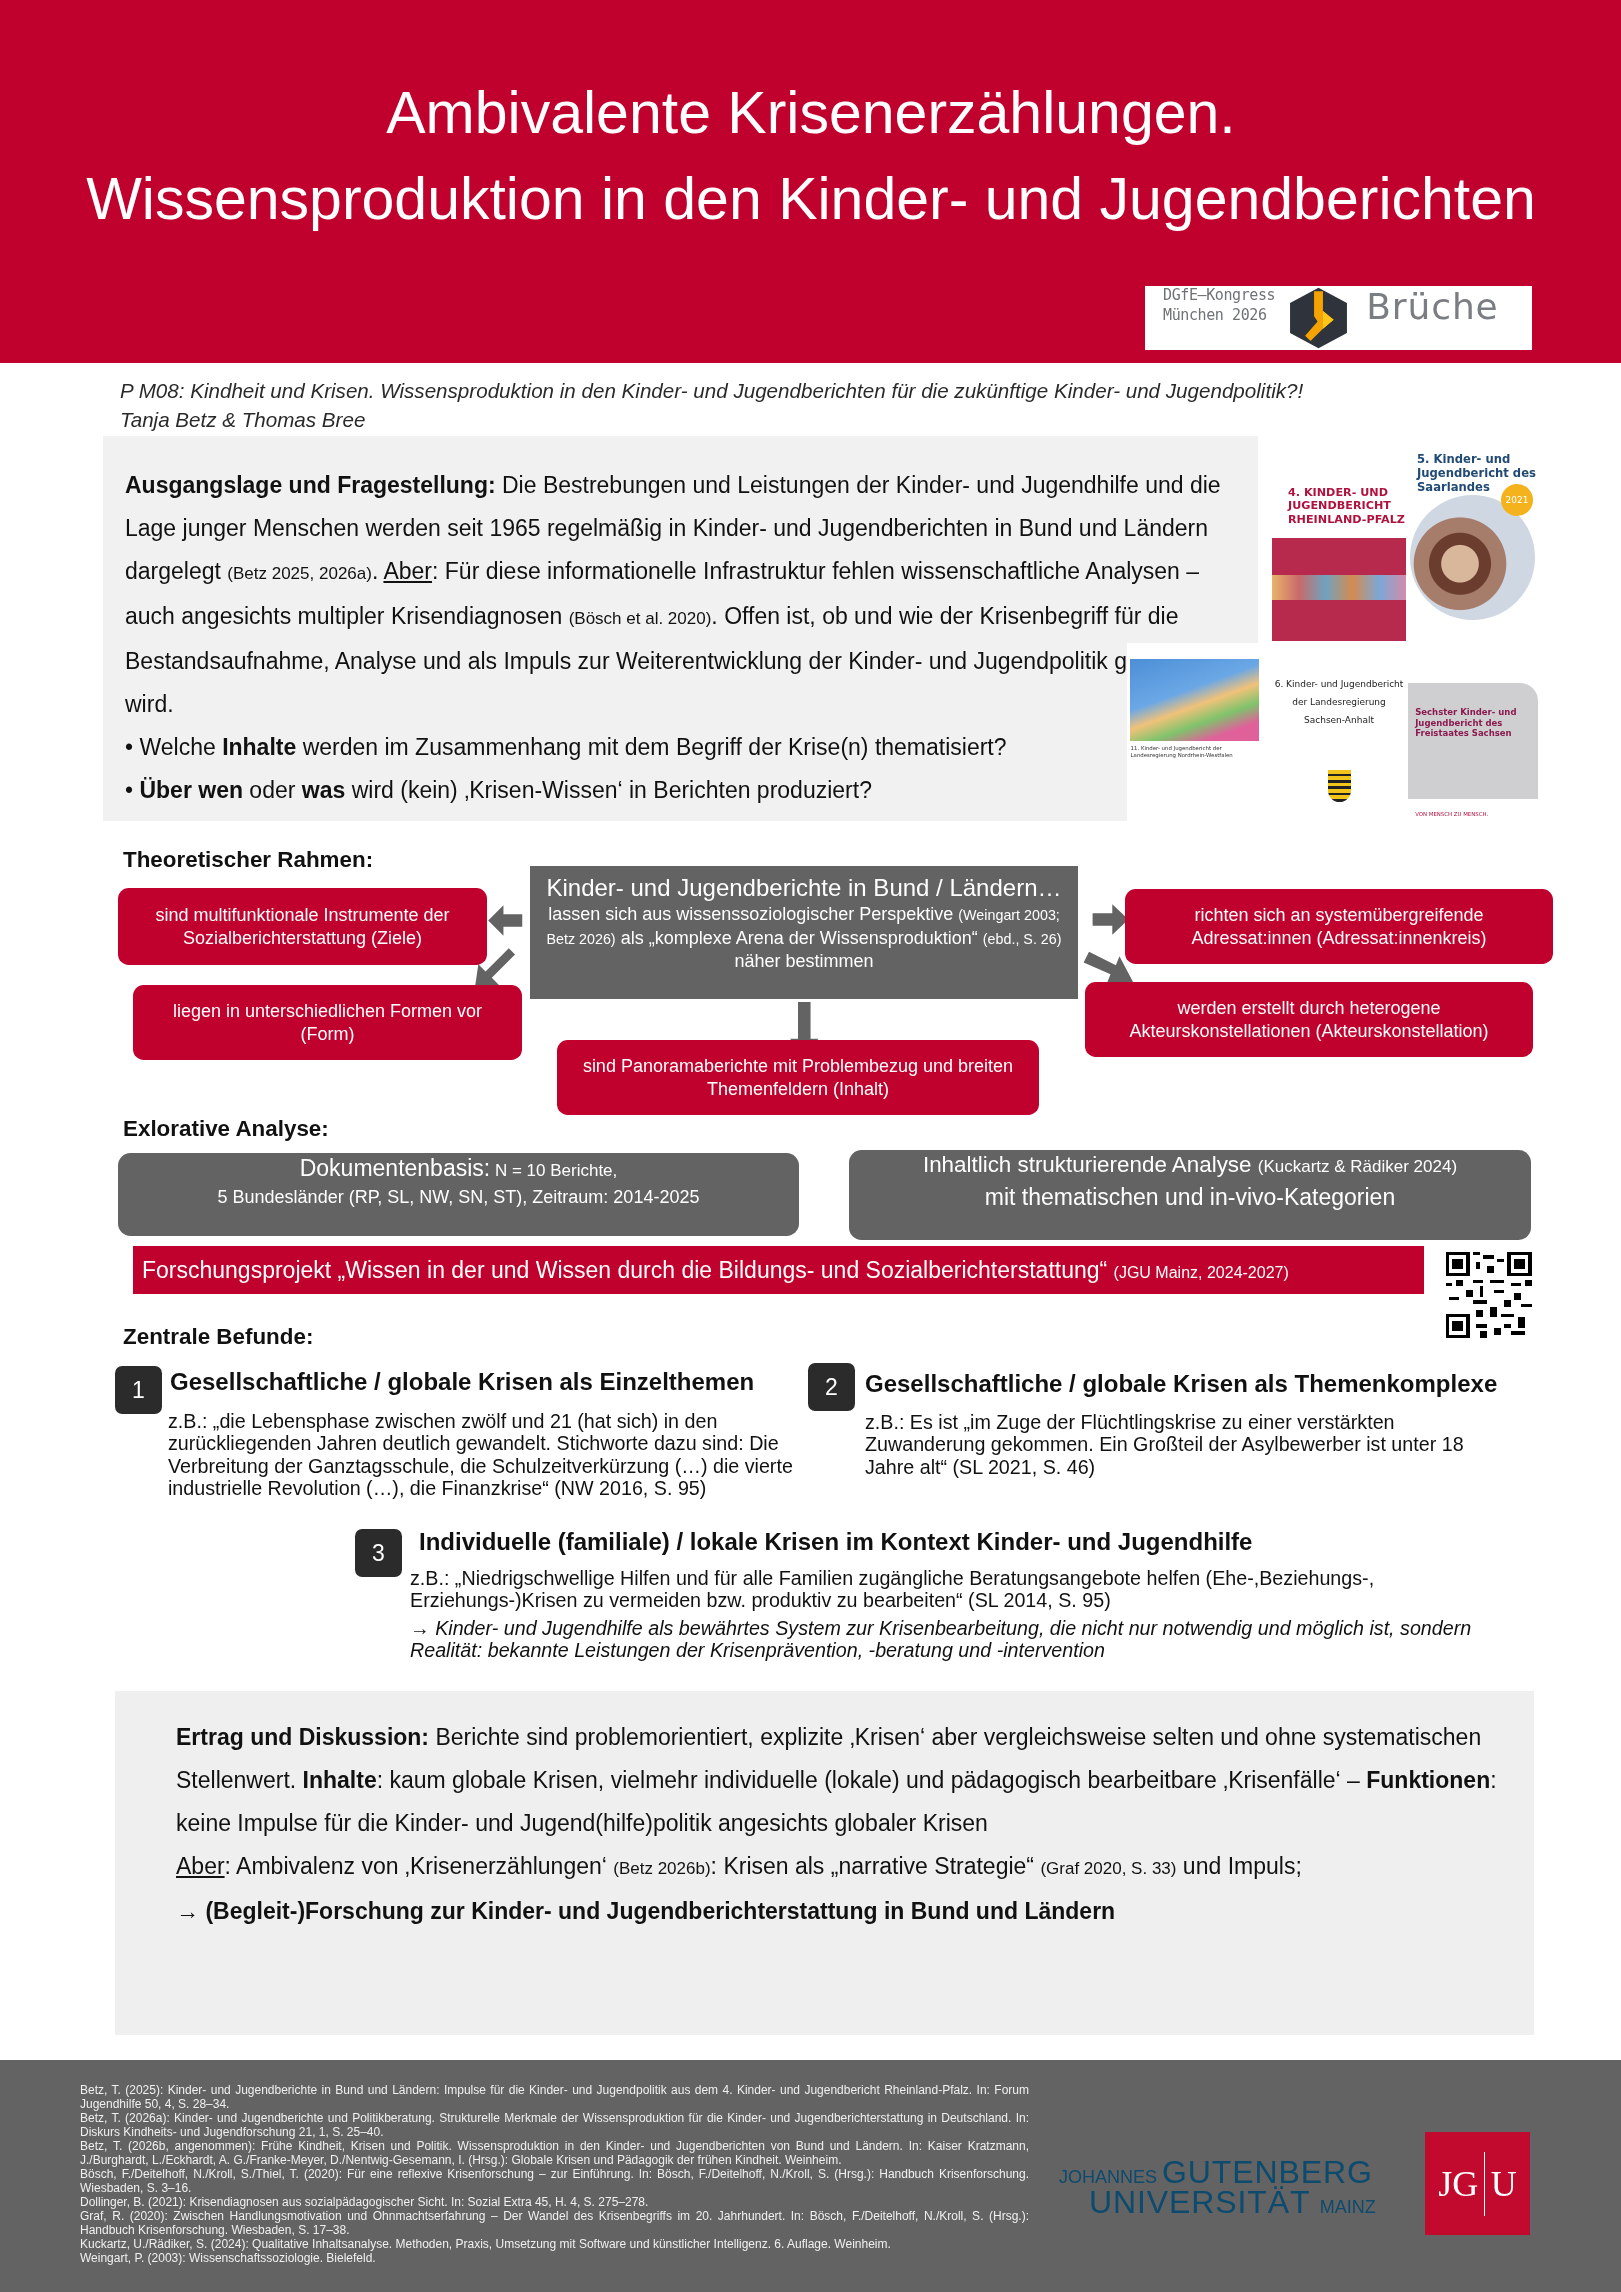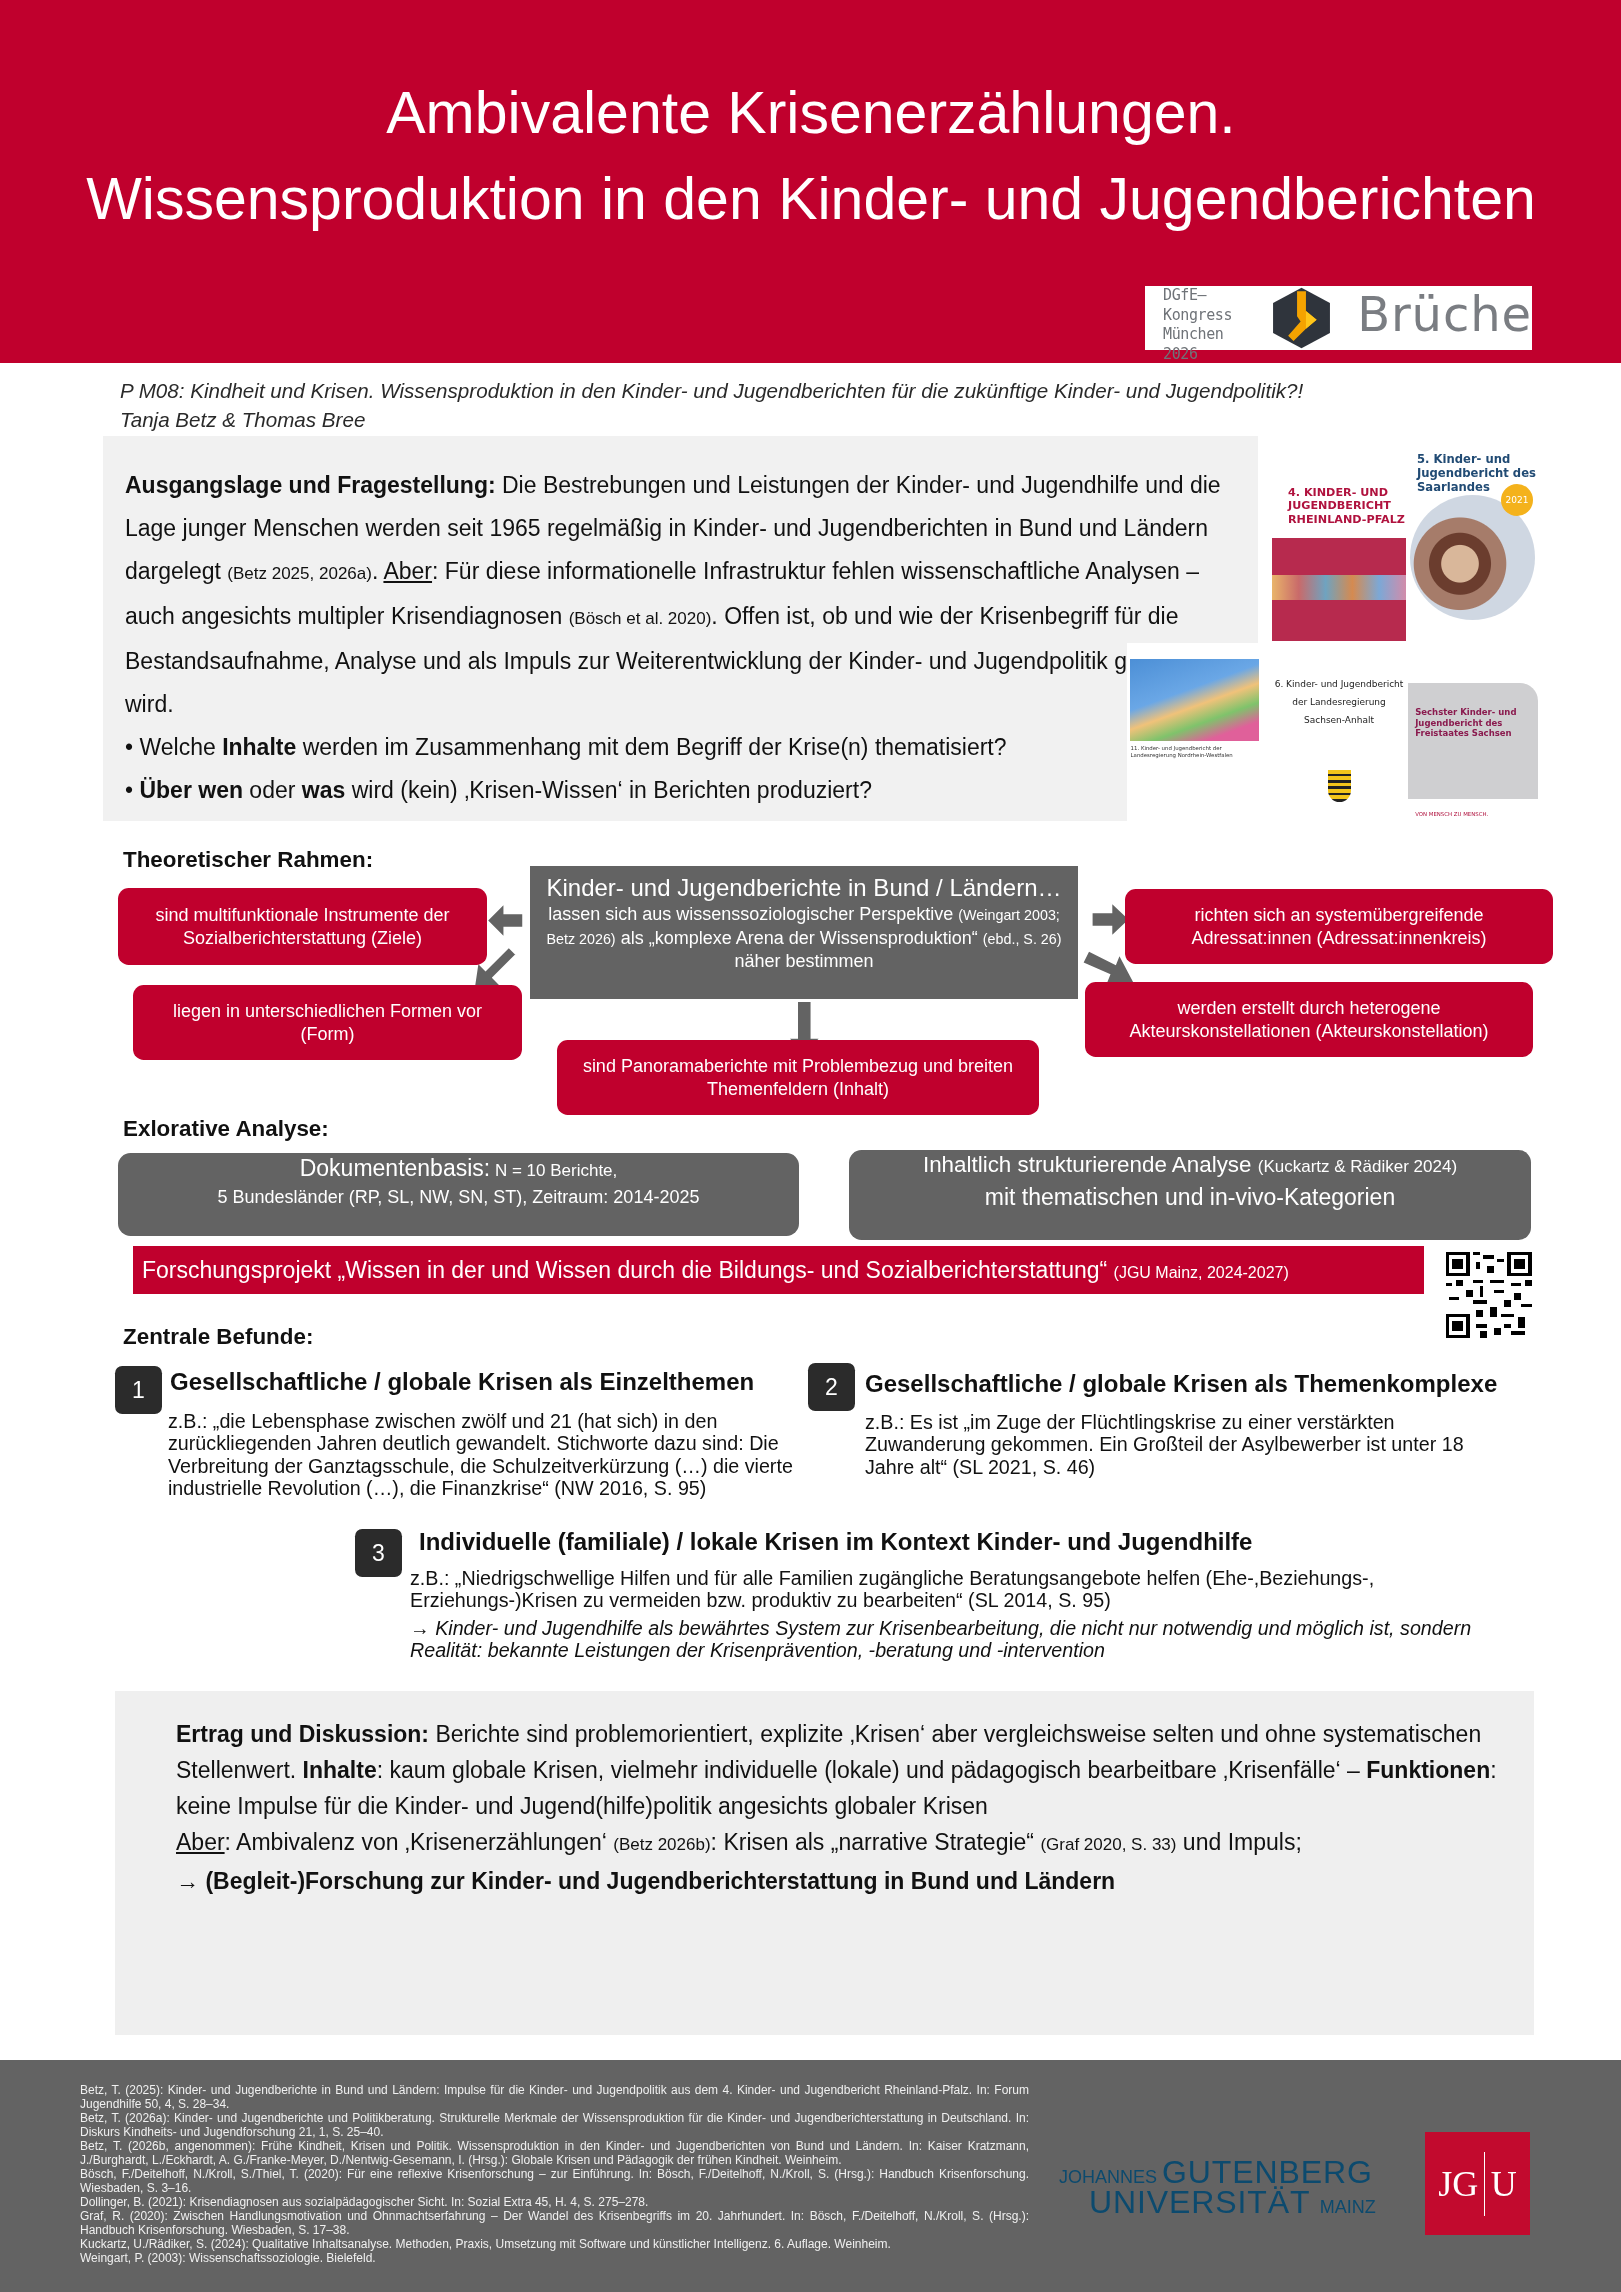--- a/index.html
+++ b/index.html
@@ -6,21 +6,21 @@
   html, body { width: 1622px; height: 2293px; background: #ffffff; overflow: hidden; }
   body { font-family: "DejaVu Sans", "Liberation Sans", sans-serif; color: #1a1a1a; position: relative; }
   .abs { position: absolute; }
 
   
   #header { left: 0; top: 0; width: 1622px; height: 363px; background: #c0002d; }
   #title { left: 0; top: 70px; width: 1622px; text-align: center; color: #fff; font-family: "Liberation Sans", sans-serif; font-size: 59px; line-height: 86px; }
   #congress-logo { left: 1145px; top: 286px; width: 387px; height: 64px; background: #fff; display: flex; align-items: flex-start; }
   #congress-text { width: 133px; padding-left: 18px; font-family: "DejaVu Sans Mono", monospace; font-size: 15px; color: #6f7378; line-height: 19.7px; letter-spacing: -0.4px; }
   #hex-icon { width: 81px; height: 64px; display: flex; align-items: center; justify-content: center; }
-  #brand-name { font-family: "DejaVu Sans", sans-serif; font-size: 48px; color: #7a7d82; padding-left: 7.2px; letter-spacing: 0.9px; margin-left: 12px; }
+  #brand-name { font-family: "DejaVu Sans", sans-serif; font-size: 36px; color: #7a7d82; padding-left: 7.2px; letter-spacing: 0.9px; }
 
   
   #subtitle { left: 120px; top: 376px; width: 1433px; font-style: italic; font-size: 20.6px; line-height: 29px; color: #2a2a2a; font-family: "Liberation Sans", sans-serif; }
 
   
   #intro-box { left: 103px; top: 436px; width: 1155px; height: 385px; background: #f1f1f1; }
   #intro-text { left: 125px; top: 464px; width: 1119px; font-size: 23px; line-height: 43px; color: #111; font-family: "Liberation Sans", sans-serif; }
   .small { font-size: 17px; }
   .u { text-decoration: underline; }
 
@@ -88,21 +88,21 @@
   #finding-1-title { left: 170px; top: 1368px; }
   #finding-1-body { left: 168px; top: 1410px; width: 663px; }
   #finding-2-title { left: 865px; top: 1370px; }
   #finding-2-body { left: 865px; top: 1411px; width: 627px; }
   #finding-3-title { left: 419px; top: 1528px; }
   #finding-3-body { left: 410px; top: 1567px; width: 1111px; }
   #finding-3-conclusion { left: 410px; top: 1617px; width: 1111px; font-style: italic; }
 
   
   #discussion-box { left: 115px; top: 1691px; width: 1419px; height: 344px; background: #efefef; }
-  #discussion-text { left: 176px; top: 1716px; width: 1343px; font-family: "Liberation Sans", sans-serif; font-size: 23px; line-height: 36px; color: #111; }
+  #discussion-text { left: 176px; top: 1716px; width: 1343px; font-family: "Liberation Sans", sans-serif; font-size: 23px; line-height: 43px; color: #111; }
   #discussion-text .small { font-size: 17px; }
 
   
   #footer { left: 0; top: 2060px; width: 1622px; height: 233px; background: #636363; }
   #references { left: 80px; top: 2083px; width: 949px; font-family: "Liberation Sans", sans-serif; font-size: 12px; line-height: 14px; color: #f0f0f0; text-align: justify; }
   #jgu-wordmark { left: 1059px; top: 2154px; width: 322px; color: #0c4a6e; font-family: "Liberation Sans", sans-serif; }
   #jgu-wordmark .row1 { font-size: 18px; }
   #jgu-wordmark .big { font-size: 32px; letter-spacing: 0.9px; }
   #jgu-wordmark .row2 { margin-top: -7.2px; padding-left: 30px; font-size: 32px; letter-spacing: 0.9px; }
   #jgu-wordmark .mainz { font-size: 18px; letter-spacing: 0; }

